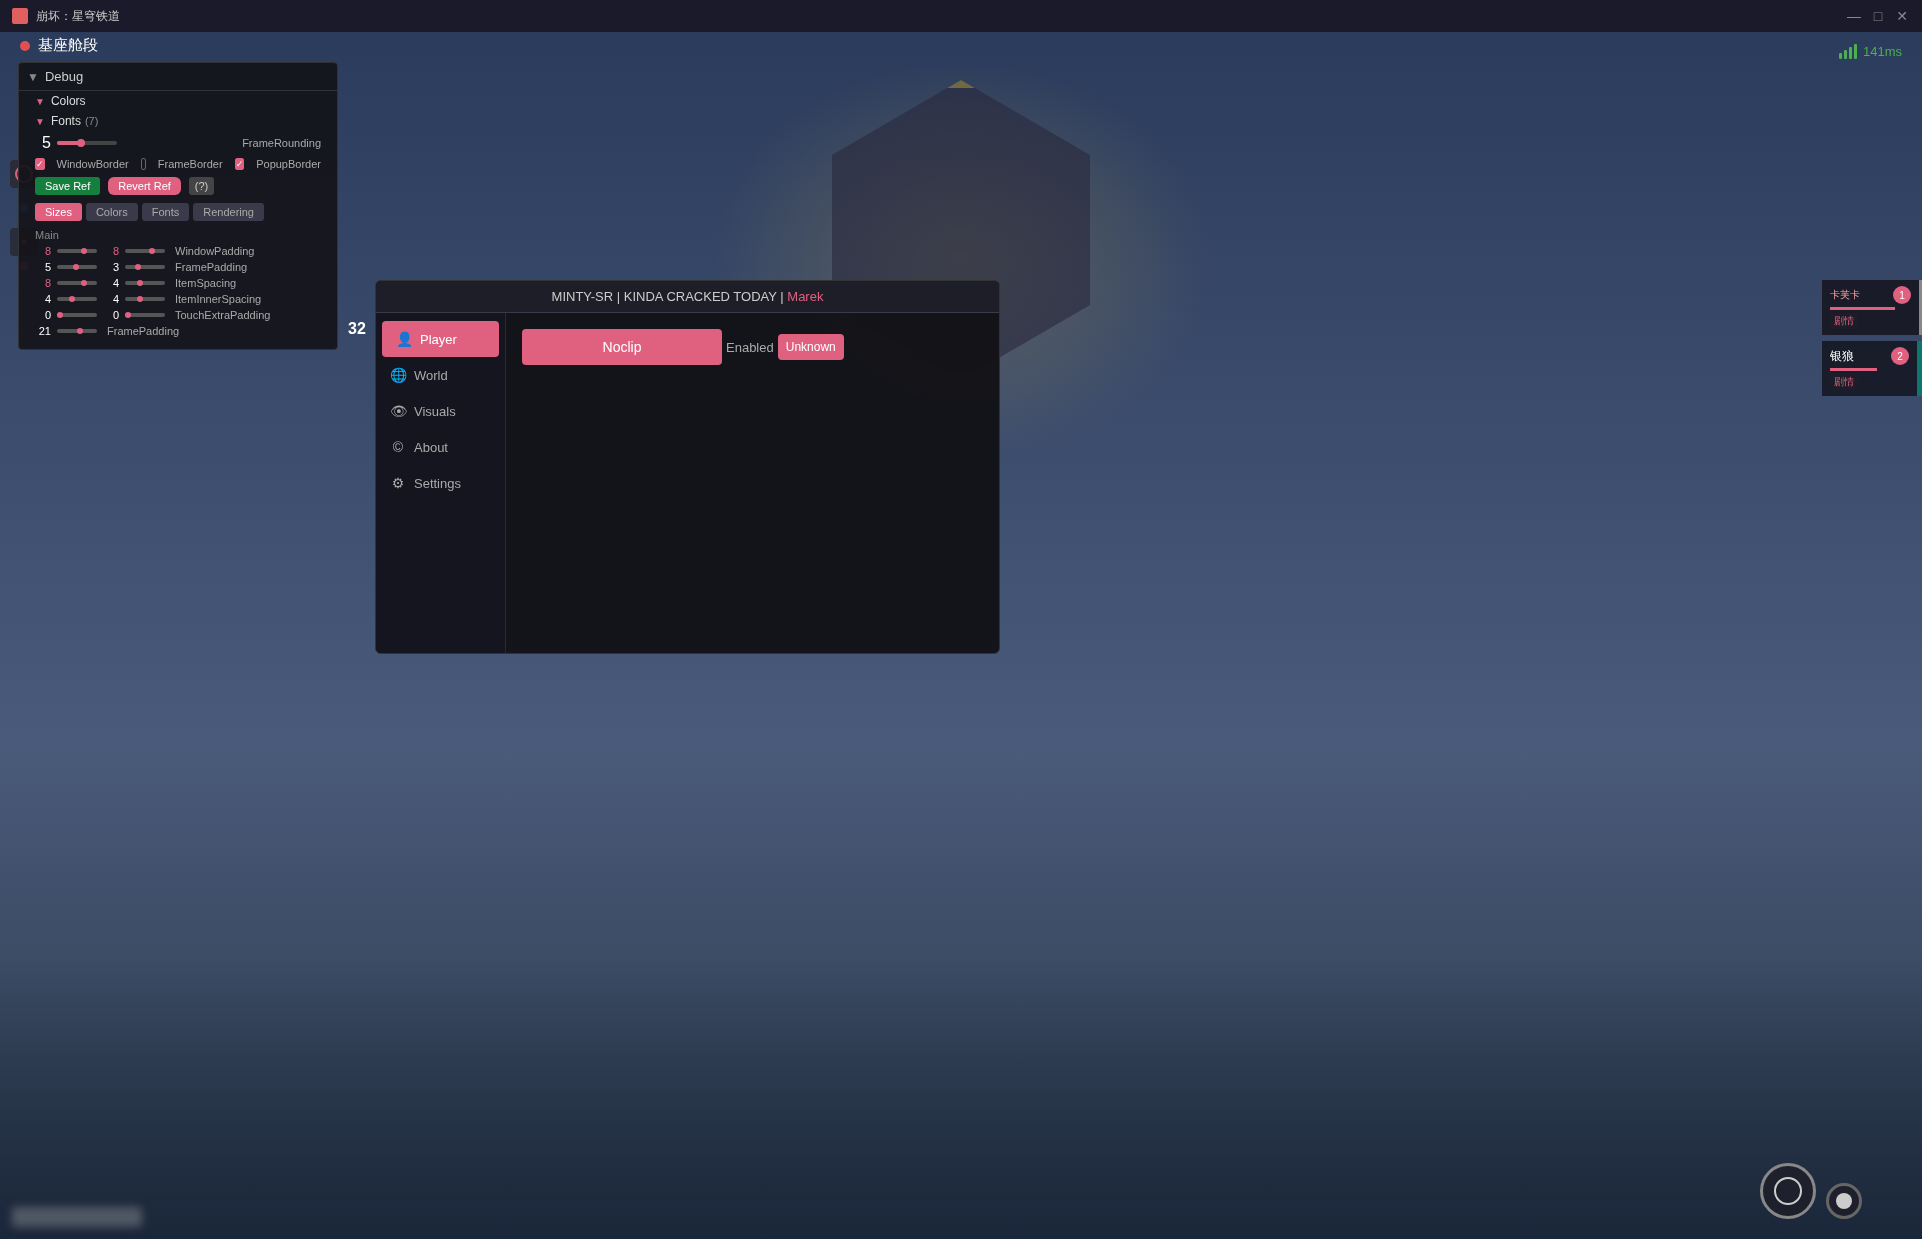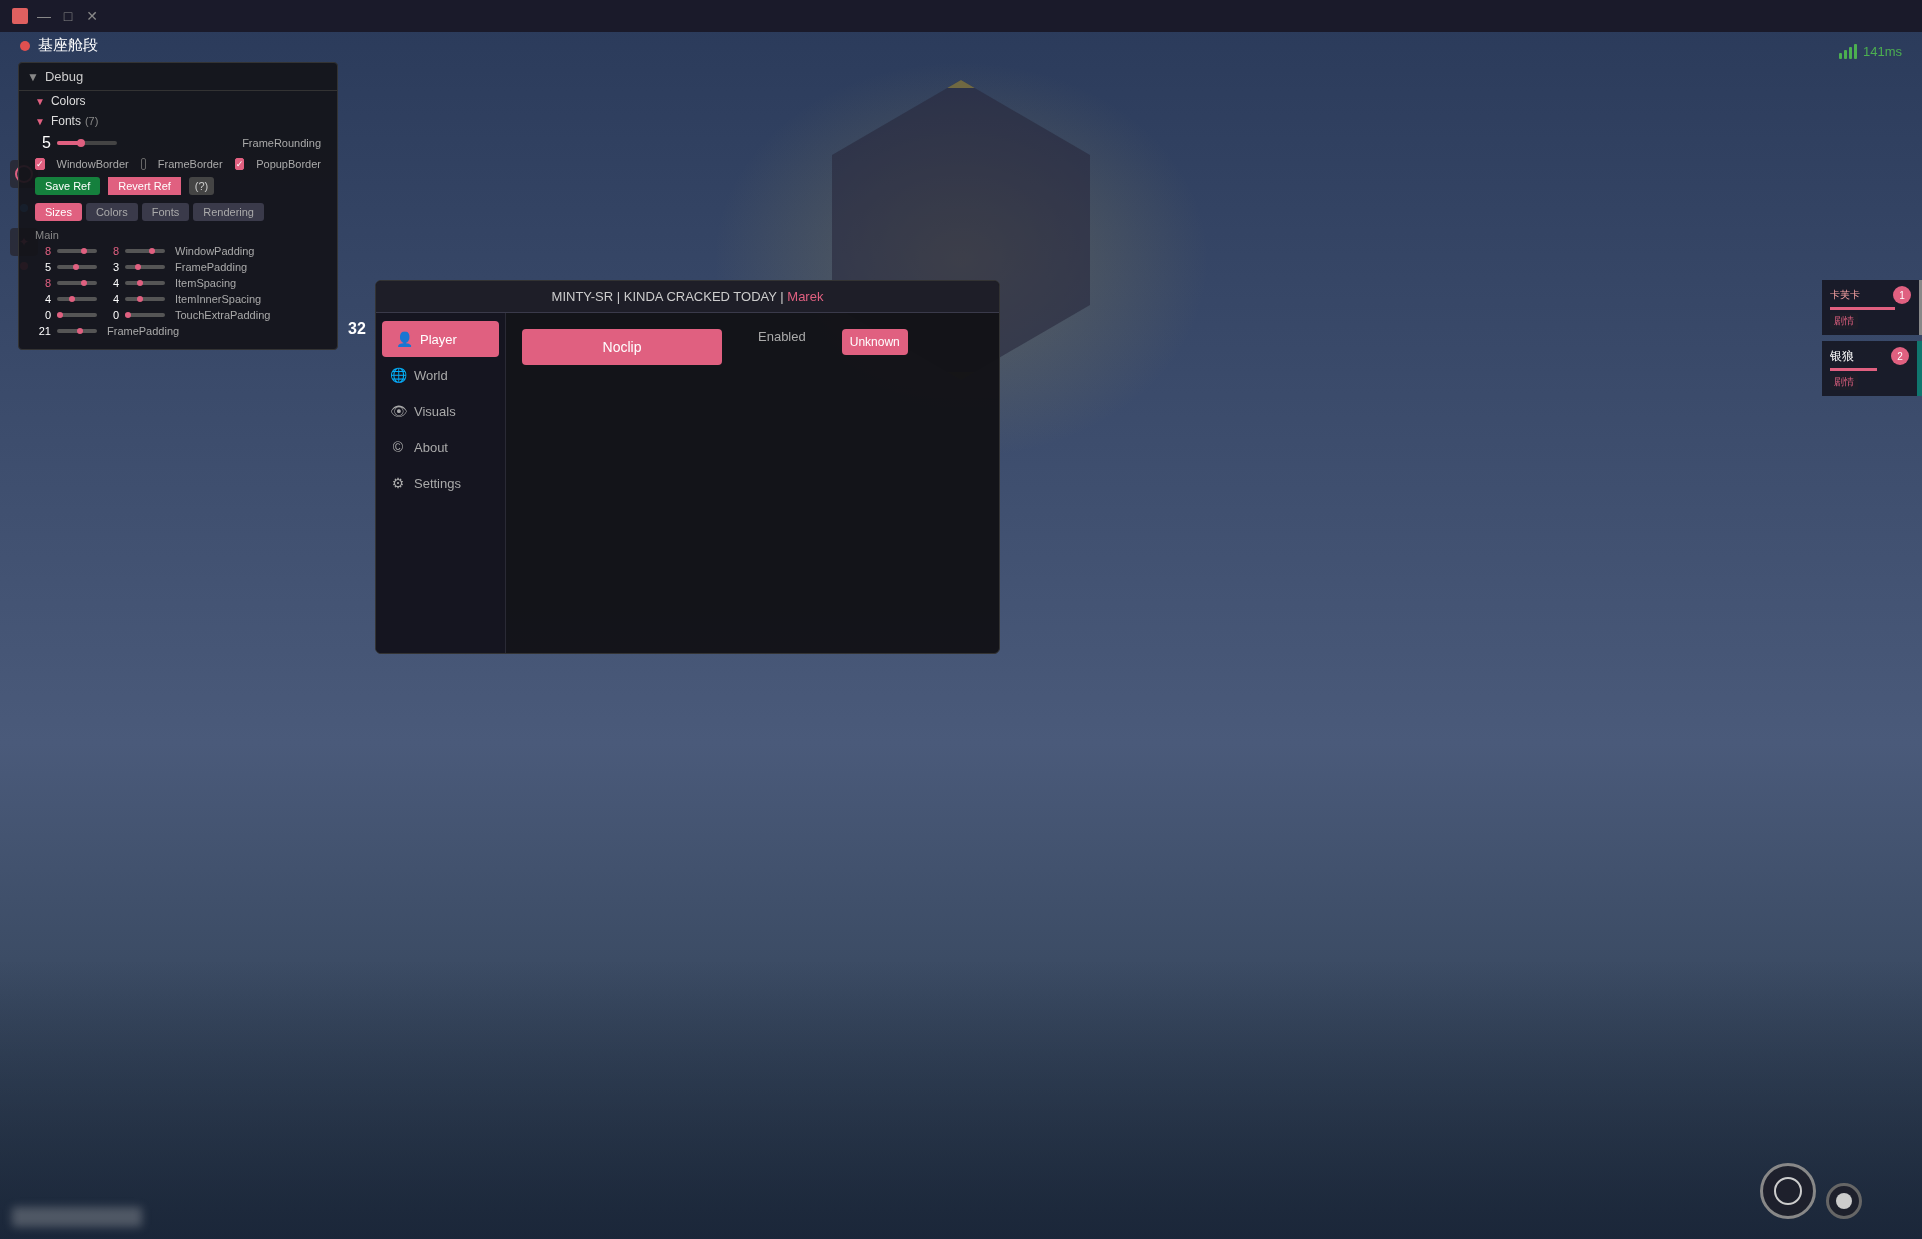--- a/index.html
+++ b/index.html
@@ -161,21 +161,21 @@
       border: none;
       border-radius: 3px;
       padding: 3px 10px;
       font-size: 11px;
       cursor: pointer;
     }
     .btn-revert {
       background: #e06080;
       color: white;
       border: none;
-      border-radius: 0;
+      border-radius: 6px;
       padding: 3px 10px;
       font-size: 11px;
       cursor: pointer;
     }
     .btn-help {
       background: #444;
       color: #ccc;
       border: none;
       border-radius: 3px;
       padding: 3px 6px;
@@ -314,22 +314,22 @@
       color: white;
       border: none;
       border-radius: 4px;
       padding: 10px 20px;
       font-size: 14px;
       cursor: pointer;
       width: 200px;
     }
     .noclip-row {
       display: flex;
-      align-items: flex-start;
-      gap: 36px;
+      align-items: center;
+      gap: 4px;
     }
     .enabled-label {
       color: #aaaaaa;
       font-size: 13px;
     }
     .unknown-btn {
       background: #e06080;
       color: white;
       border: none;
       border-radius: 4px;
@@ -445,20 +445,21 @@
 <body>
 
 <div class="game-bg">
   <div class="bg-center-shape"></div>
   <div class="bg-hex"></div>
   <div class="bg-floor"></div>
 </div>
 
 <div class="title-bar">
   <span class="title-bar-icon"></span>
+  <span class="title-bar-text">崩坏：星穹铁道</span>
   <div class="title-bar-controls">
     <div class="title-bar-btn">—</div>
     <div class="title-bar-btn">□</div>
     <div class="title-bar-btn">✕</div>
   </div>
 </div>
 
 <div style="position:absolute;top:44px;right:20px;display:flex;align-items:center;gap:6px;z-index:50;">
   <div style="display:flex;align-items:flex-end;gap:2px;">
     <div style="width:3px;height:6px;background:#4caf50;border-radius:1px;"></div>

